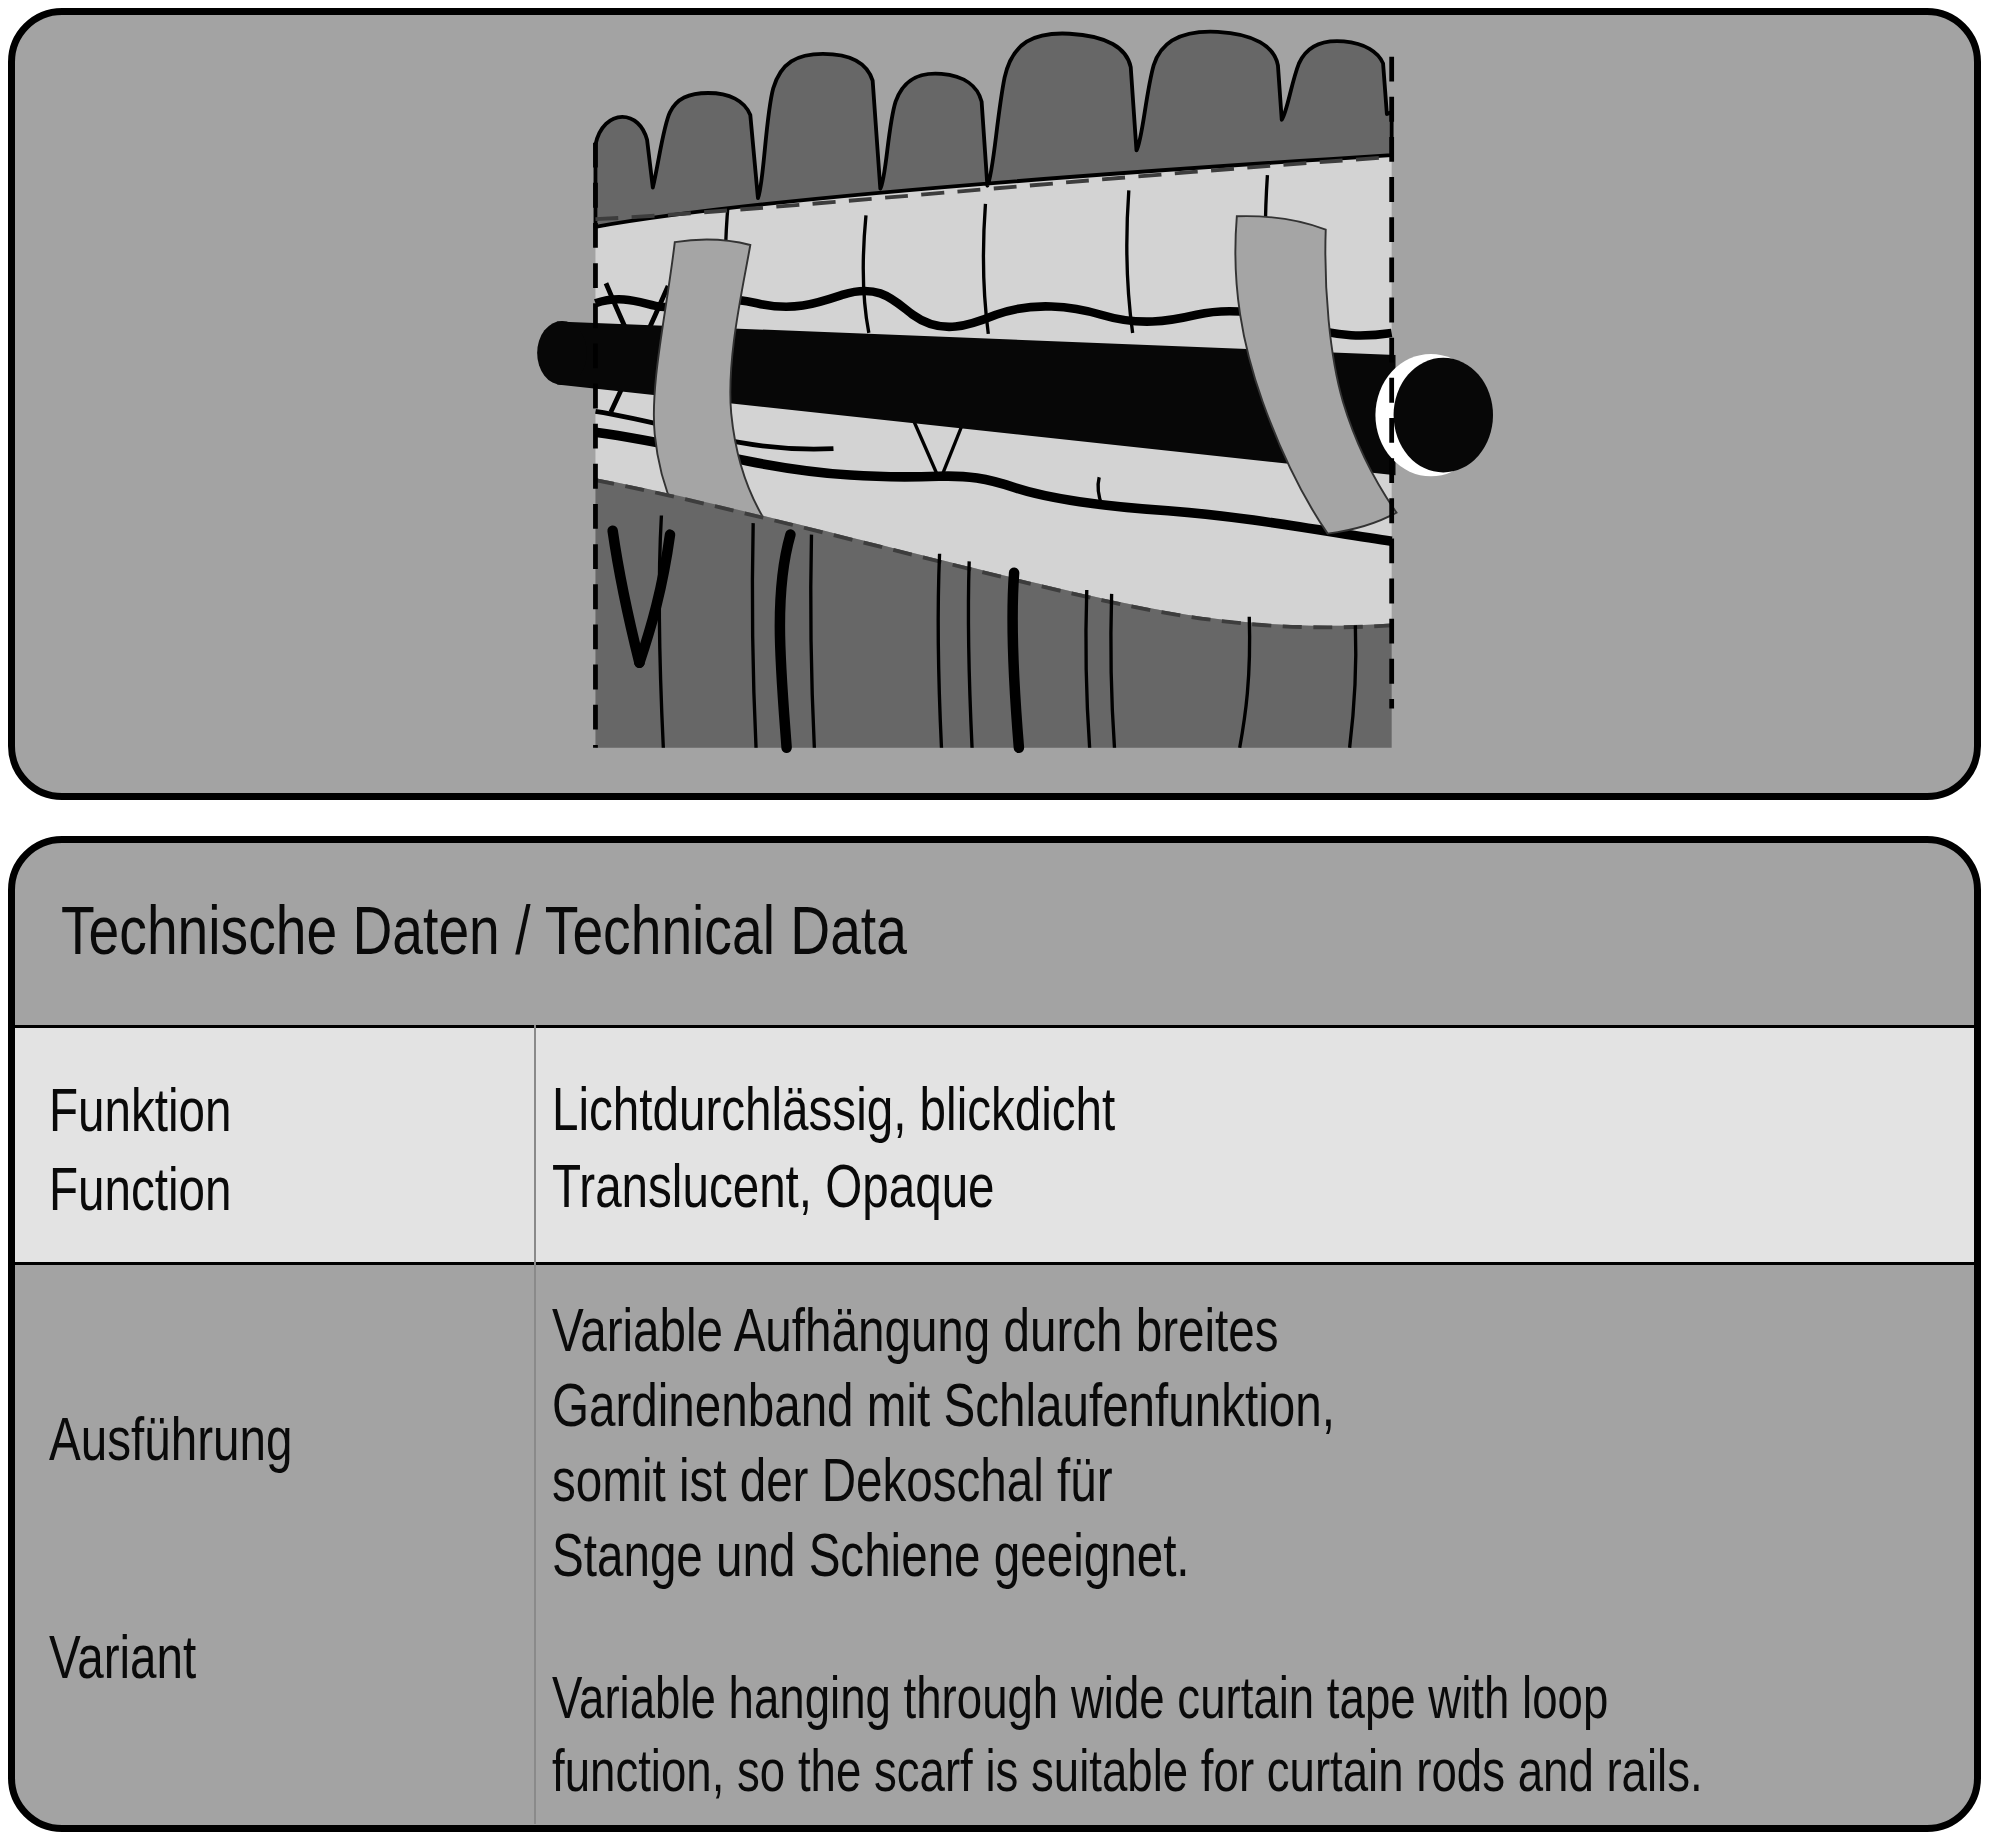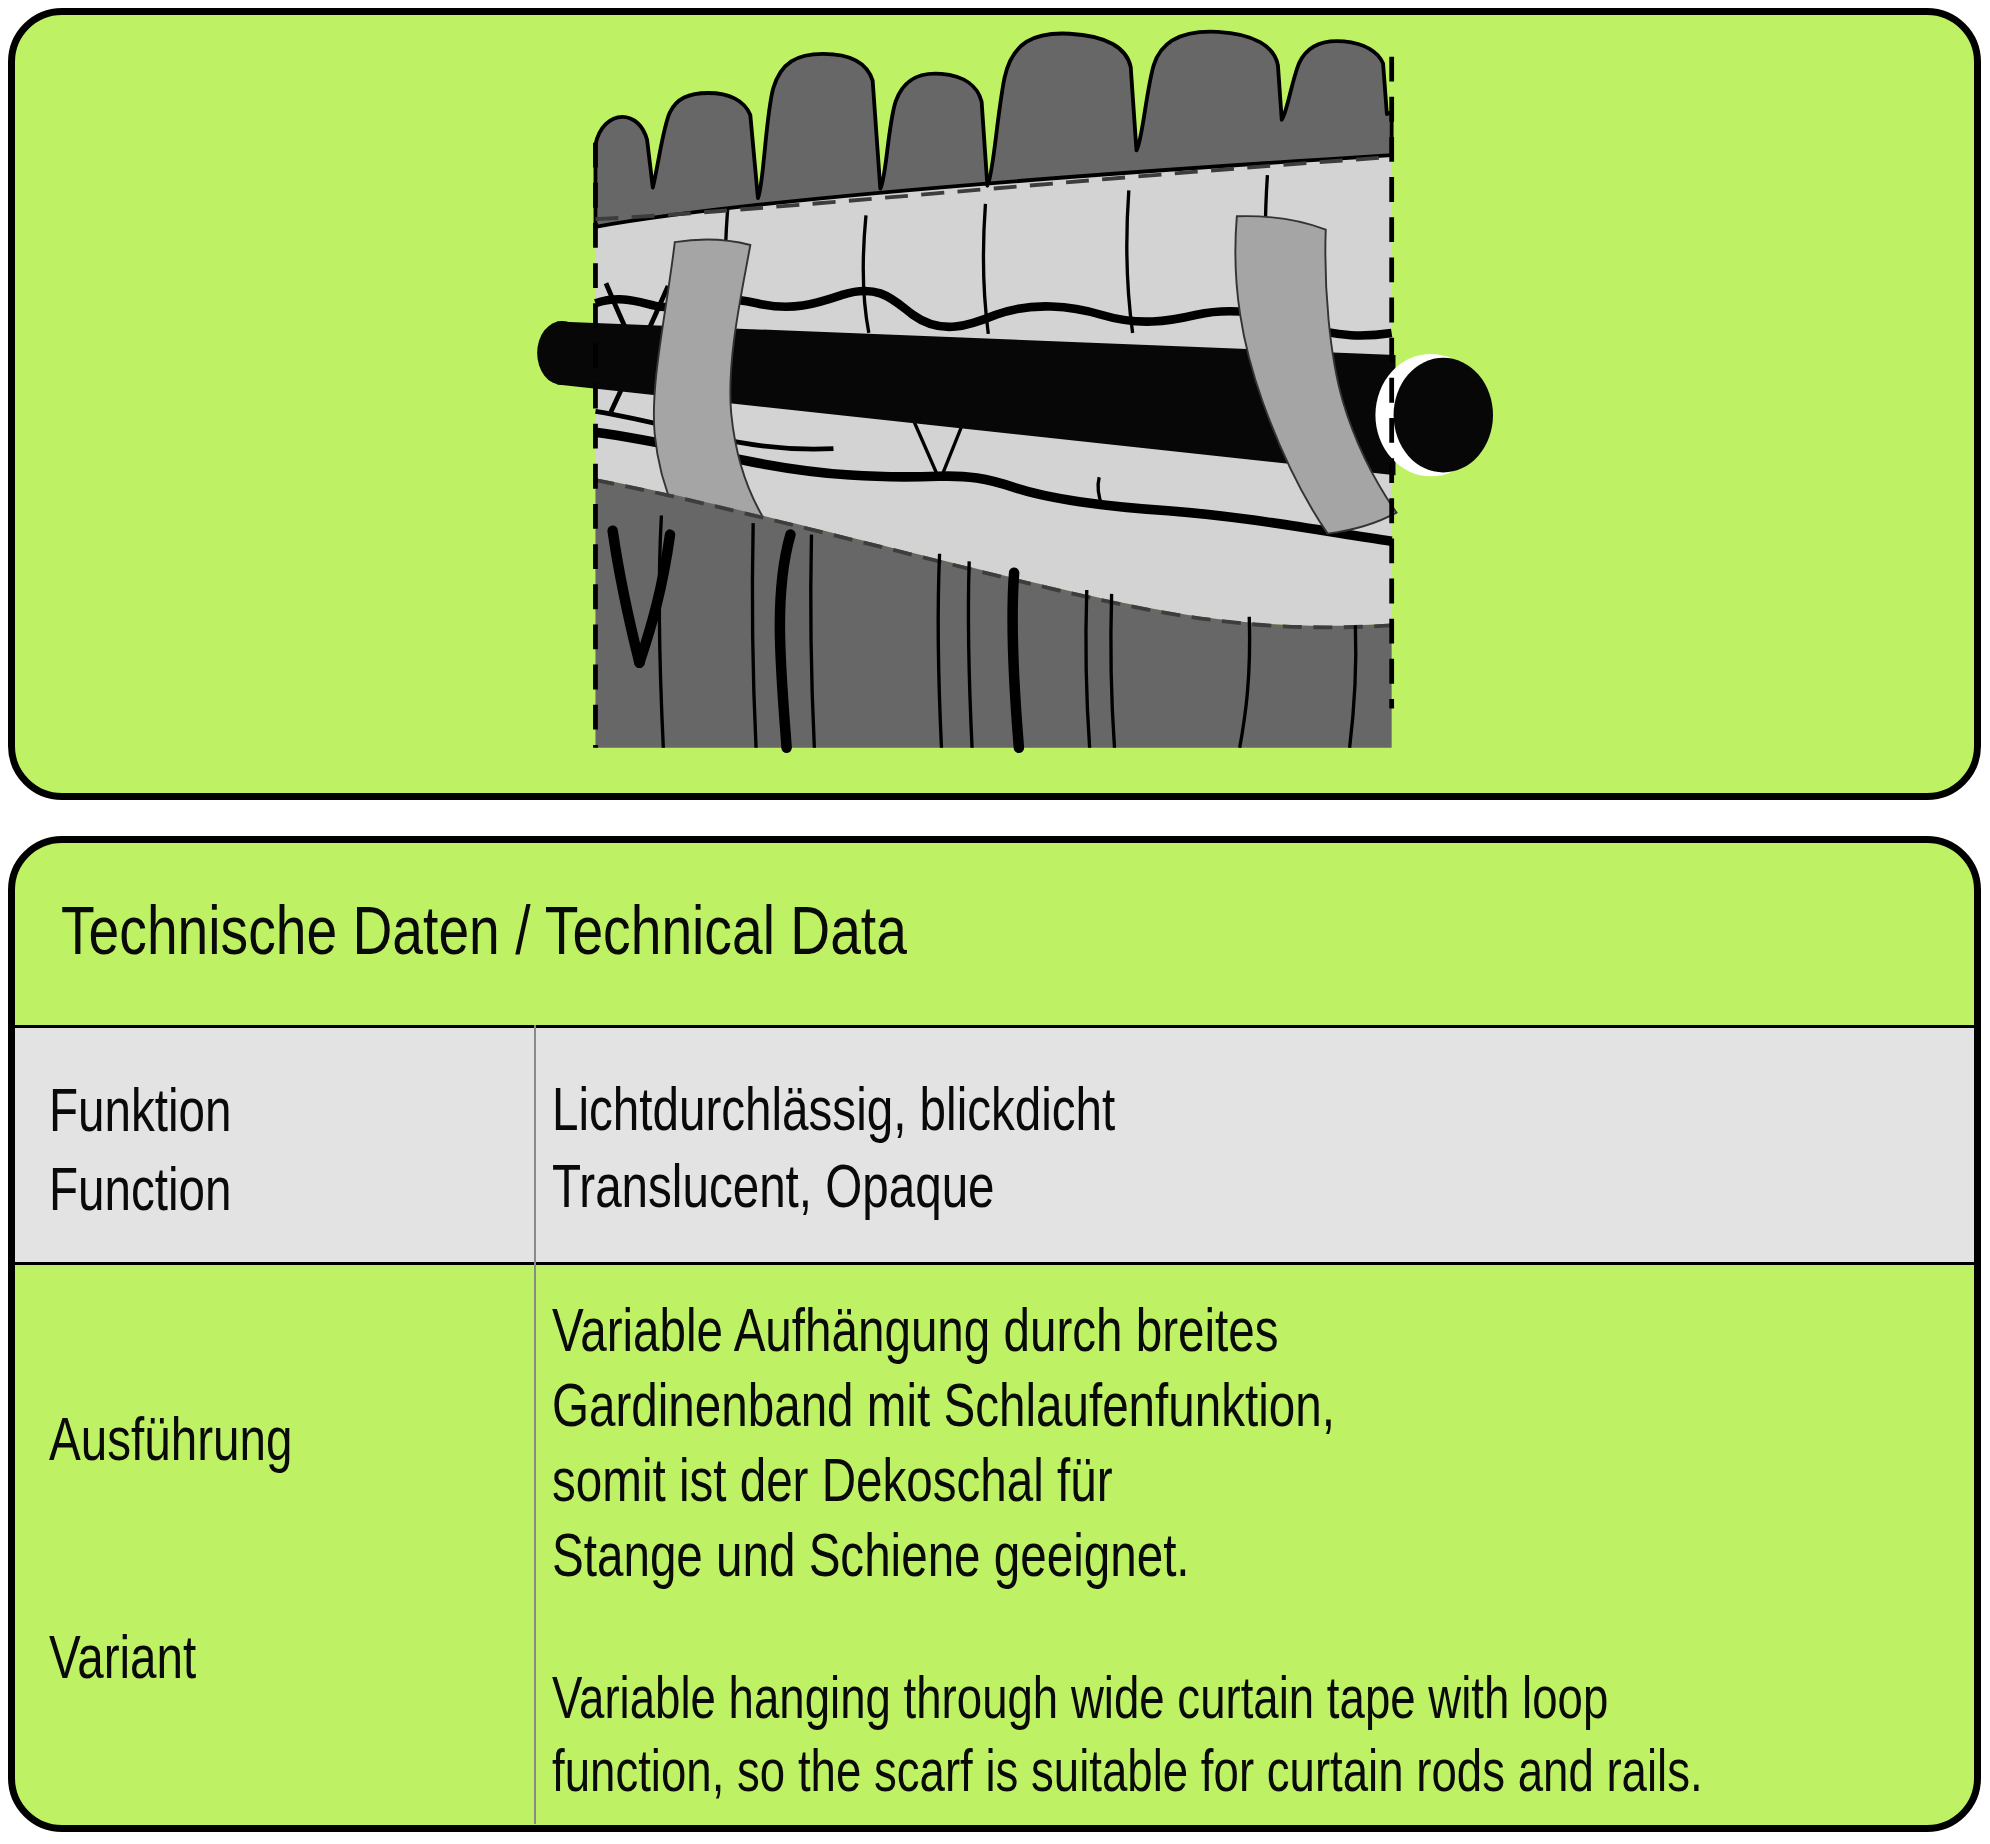--- a/index.html
+++ b/index.html
@@ -1,18 +1,18 @@
 <!DOCTYPE html>
 <html><head>
 <meta charset="utf-8">
 <style>
   html,body{margin:0;padding:0;background:#ffffff;}
   .page{position:relative;width:1990px;height:1845px;background:#ffffff;overflow:hidden;
         font-family:"Liberation Sans",sans-serif;color:#0a0a0a;}
-  .card{position:absolute;left:7.6px;width:1973px;background:#bef264;border:7.6px solid #000;
+  .card{position:absolute;left:7.6px;width:1973px;background:#a3a3a3;border:7.6px solid #000;
         border-radius:54px;box-sizing:border-box;}
   .card-top{top:7.6px;height:792px;}
   .card-bottom{top:836px;height:996px;}
   .abs{position:absolute;}
   
   .cond{transform:scaleX(0.78);transform-origin:0 0;}
   .cond80{transform:scaleX(0.80);transform-origin:0 0;}
   .cond76{transform:scaleX(0.76);transform-origin:0 0;}
   .nowrap{white-space:nowrap;}
   .title{font-size:69px;line-height:80px;font-weight:500;}

